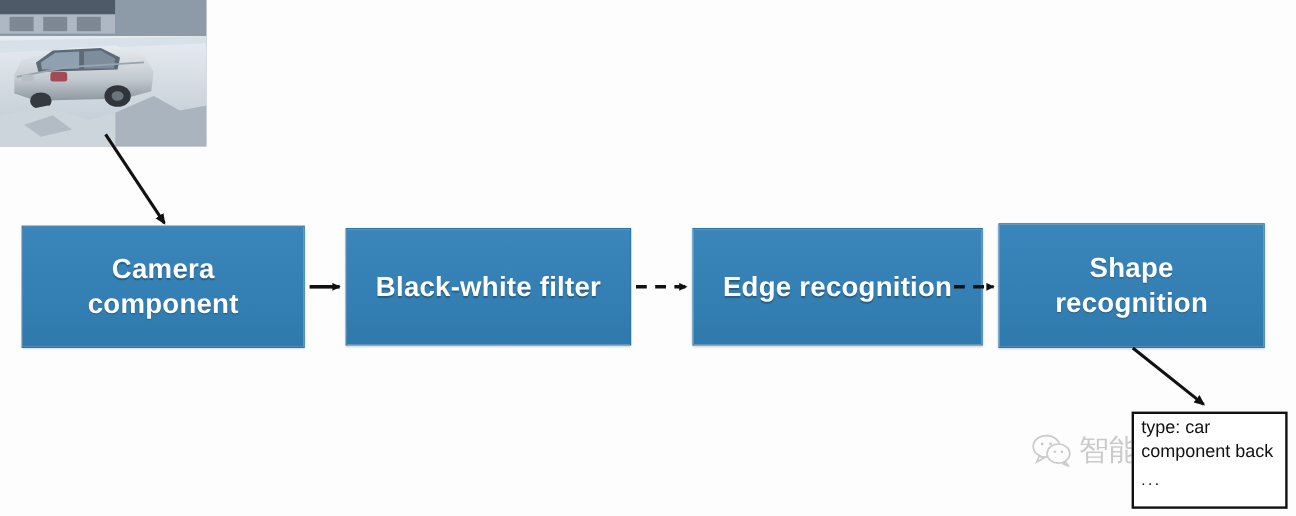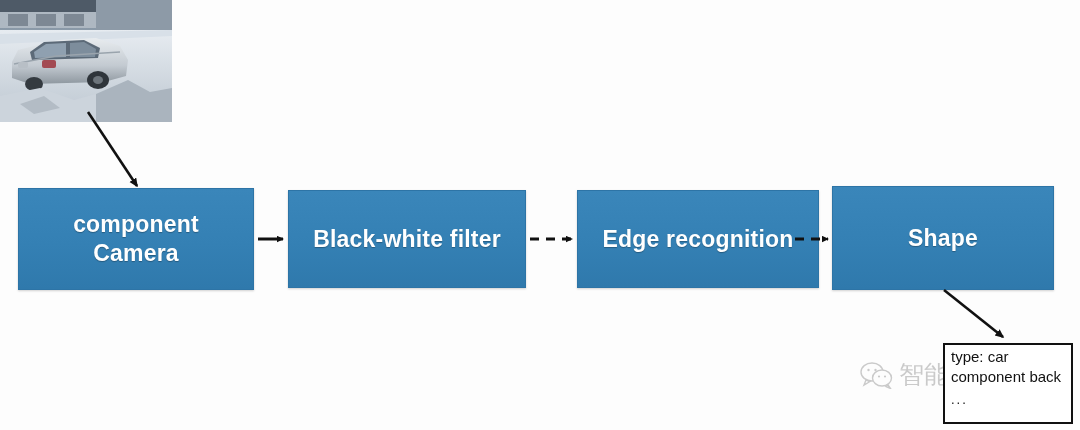--- a/index.html
+++ b/index.html
@@ -148,40 +148,41 @@
       <ellipse cx="34" cy="84" rx="9" ry="7" fill="#343a40"></ellipse>
 
       <path d="M96 94 L128 80 L150 92 L172 88 L172 122 L96 122 Z" fill="#aab4be"></path>
       <path d="M0 96 L40 88 L74 100 L96 94 L96 122 L0 122 Z" fill="#ccd4dc"></path>
       <path d="M20 104 L44 96 L60 108 L34 114 Z" fill="#b3bcc5"></path>
     </svg>
   </div>
 
   <div class="pbox" id="box-camera">
     <div>
+      <span>Camera</span>
       <span>component</span>
-      <span>Camera</span>
     </div>
   </div>
 
   <div class="pbox" id="box-bwfilter">
     <div>
       <span>Black-white filter</span>
     </div>
   </div>
 
   <div class="pbox" id="box-edge">
     <div>
       <span>Edge recognition</span>
     </div>
   </div>
 
   <div class="pbox" id="box-shape">
     <div>
       <span>Shape</span>
+      <span>recognition</span>
     </div>
   </div>
 
   <svg class="connectors">
     <defs>
       <marker id="arrowhead" markerWidth="7" markerHeight="7" refX="6" refY="3.2" orient="auto" markerUnits="userSpaceOnUse">
         <path d="M0,0 L7,3.2 L0,6.4 Z" fill="#111111"></path>
       </marker>
       <marker id="arrowheadBig" markerWidth="9" markerHeight="9" refX="7.5" refY="4" orient="auto" markerUnits="userSpaceOnUse">
         <path d="M0,0 L9,4 L0,8 Z" fill="#111111"></path>

